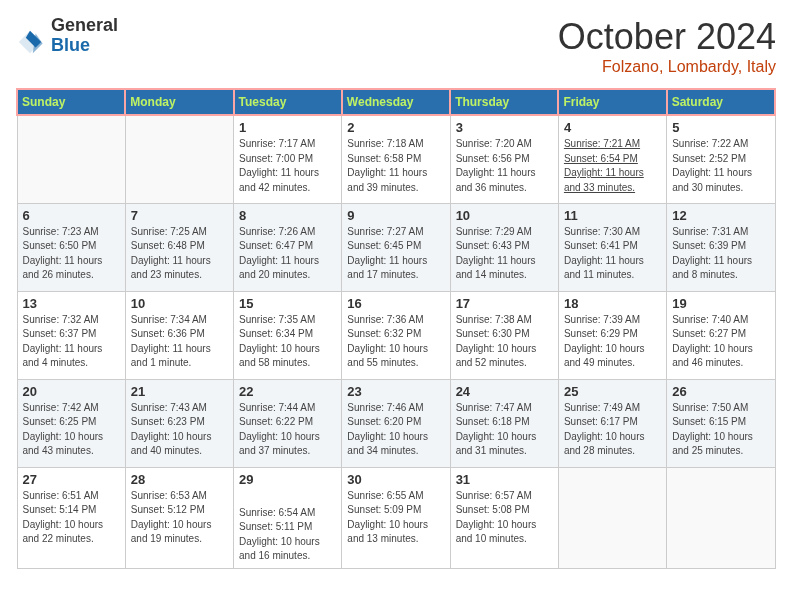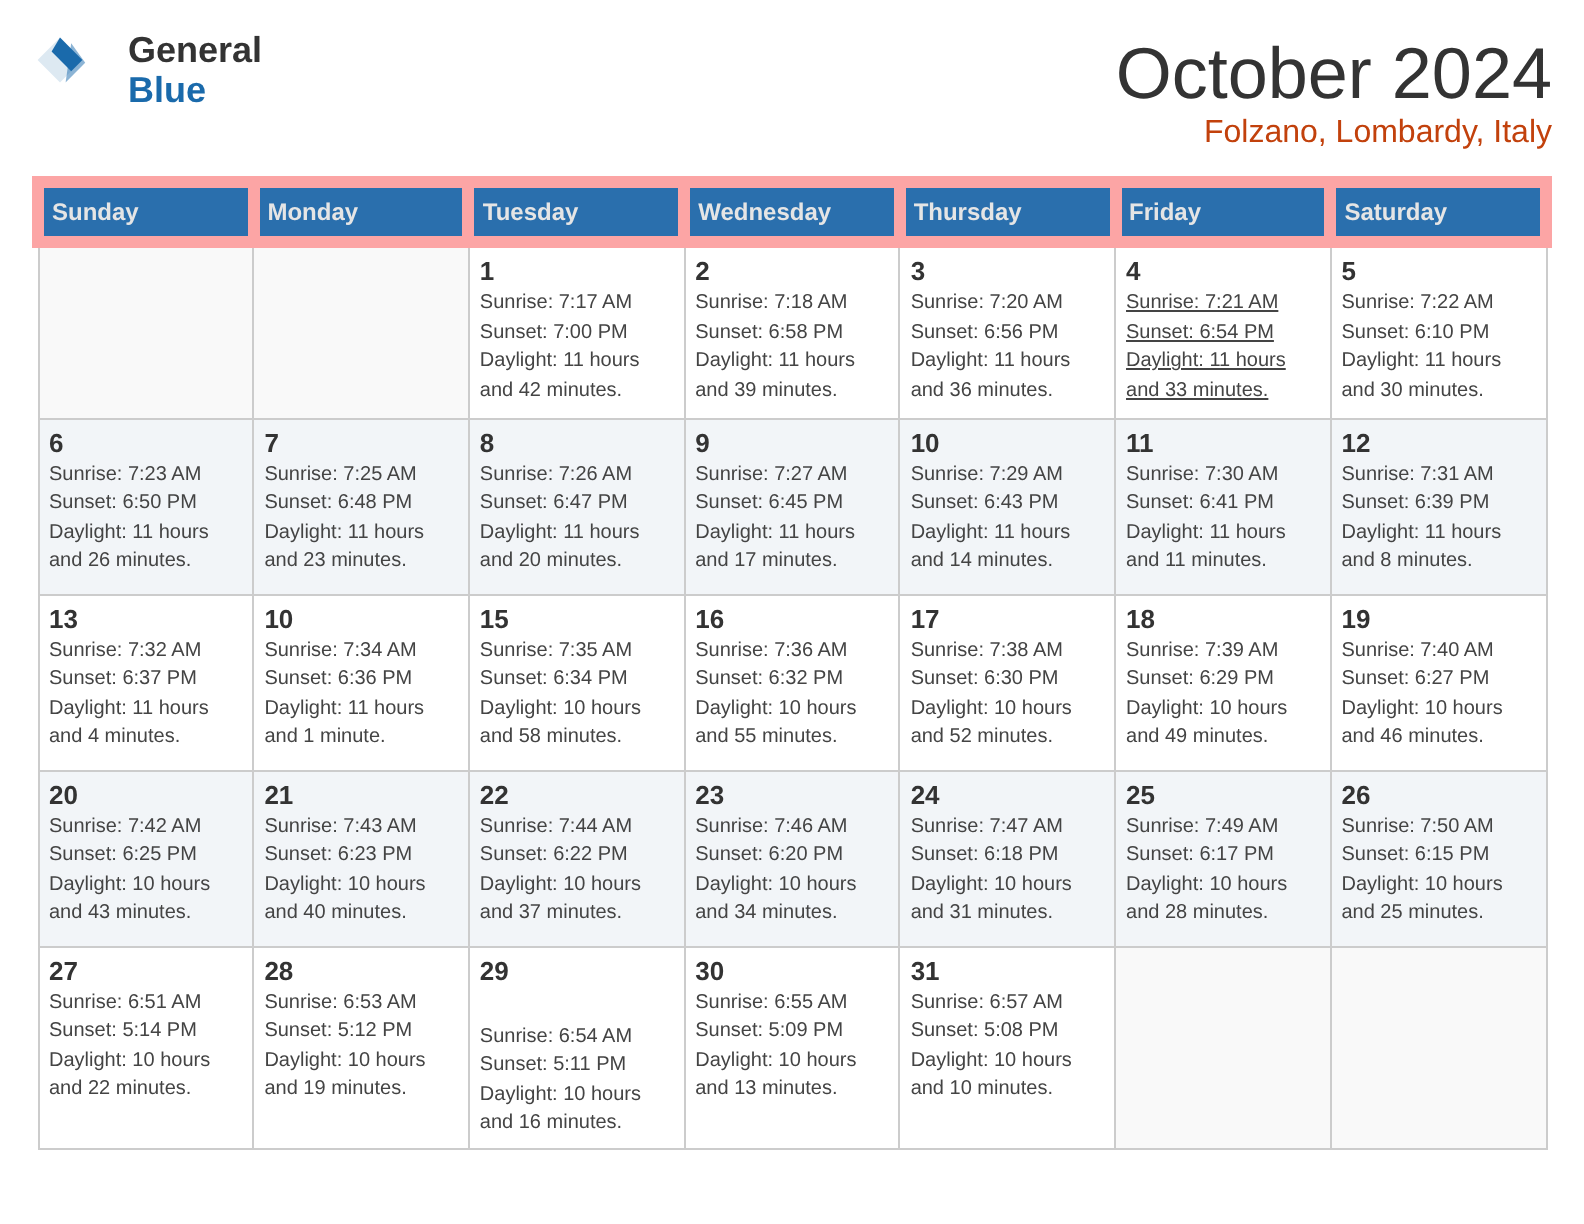--- a/index.html
+++ b/index.html
@@ -11,22 +11,22 @@
       padding: 16px;
     }
     .header {
       display: flex;
       justify-content: space-between;
       align-items: flex-start;
       margin-bottom: 12px;
     }
     .logo {
       display: flex;
-      align-items: flex-start;
-      gap: 20px;
+      align-items: flex-end;
+      gap: 7px;
     }
     .logo-text {
       display: flex;
       flex-direction: column;
       line-height: 1.1;
     }
     .logo-general {
       font-size: 18px;
       font-weight: bold;
       color: #333;
@@ -52,26 +52,26 @@
       font-size: 16px;
       color: #c2410c;
     }
     table {
       width: 100%;
       border-collapse: collapse;
       table-layout: fixed;
     }
     th {
       background-color: #2a6fad;
-      color: #e5e5e5;
+      color: #bef264;
       font-size: 12px;
       font-weight: bold;
       padding: 5px 4px;
       text-align: left;
-      border: 6px solid #fca5a5;
+      border: 2px solid #fca5a5;
       margin-top: 34px;
     }
     td {
       border: 1px solid #ccc;
       vertical-align: top;
       padding: 4px 5px;
       font-size: 10.5px;
       color: #333;
       height: 88px;
       background: #fff;
@@ -155,21 +155,21 @@
         </td>
         <td>
           <span class="day-number">4</span>
           <div class="day-info" style="white-space: pre-line; text-decoration: underline;">Sunrise: 7:21 AM
 Sunset: 6:54 PM
 Daylight: 11 hours and 33 minutes.</div>
         </td>
         <td>
           <span class="day-number">5</span>
           <div class="day-info" style="white-space: pre-line;">Sunrise: 7:22 AM
-Sunset: 6:10 PM
+Sunset: 2:52 PM
 Daylight: 11 hours and 30 minutes.</div>
         </td>
       </tr>
       <tr>
         <td>
           <span class="day-number">6</span>
           <div class="day-info" style="white-space: pre-line;">Sunrise: 7:23 AM
 Sunset: 6:50 PM
 Daylight: 11 hours and 26 minutes.</div>
         </td>

